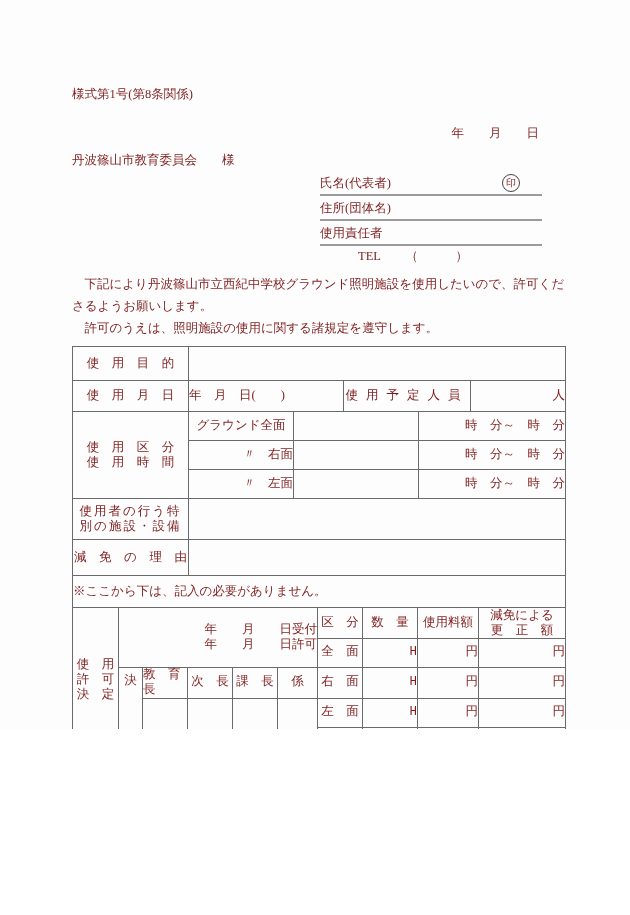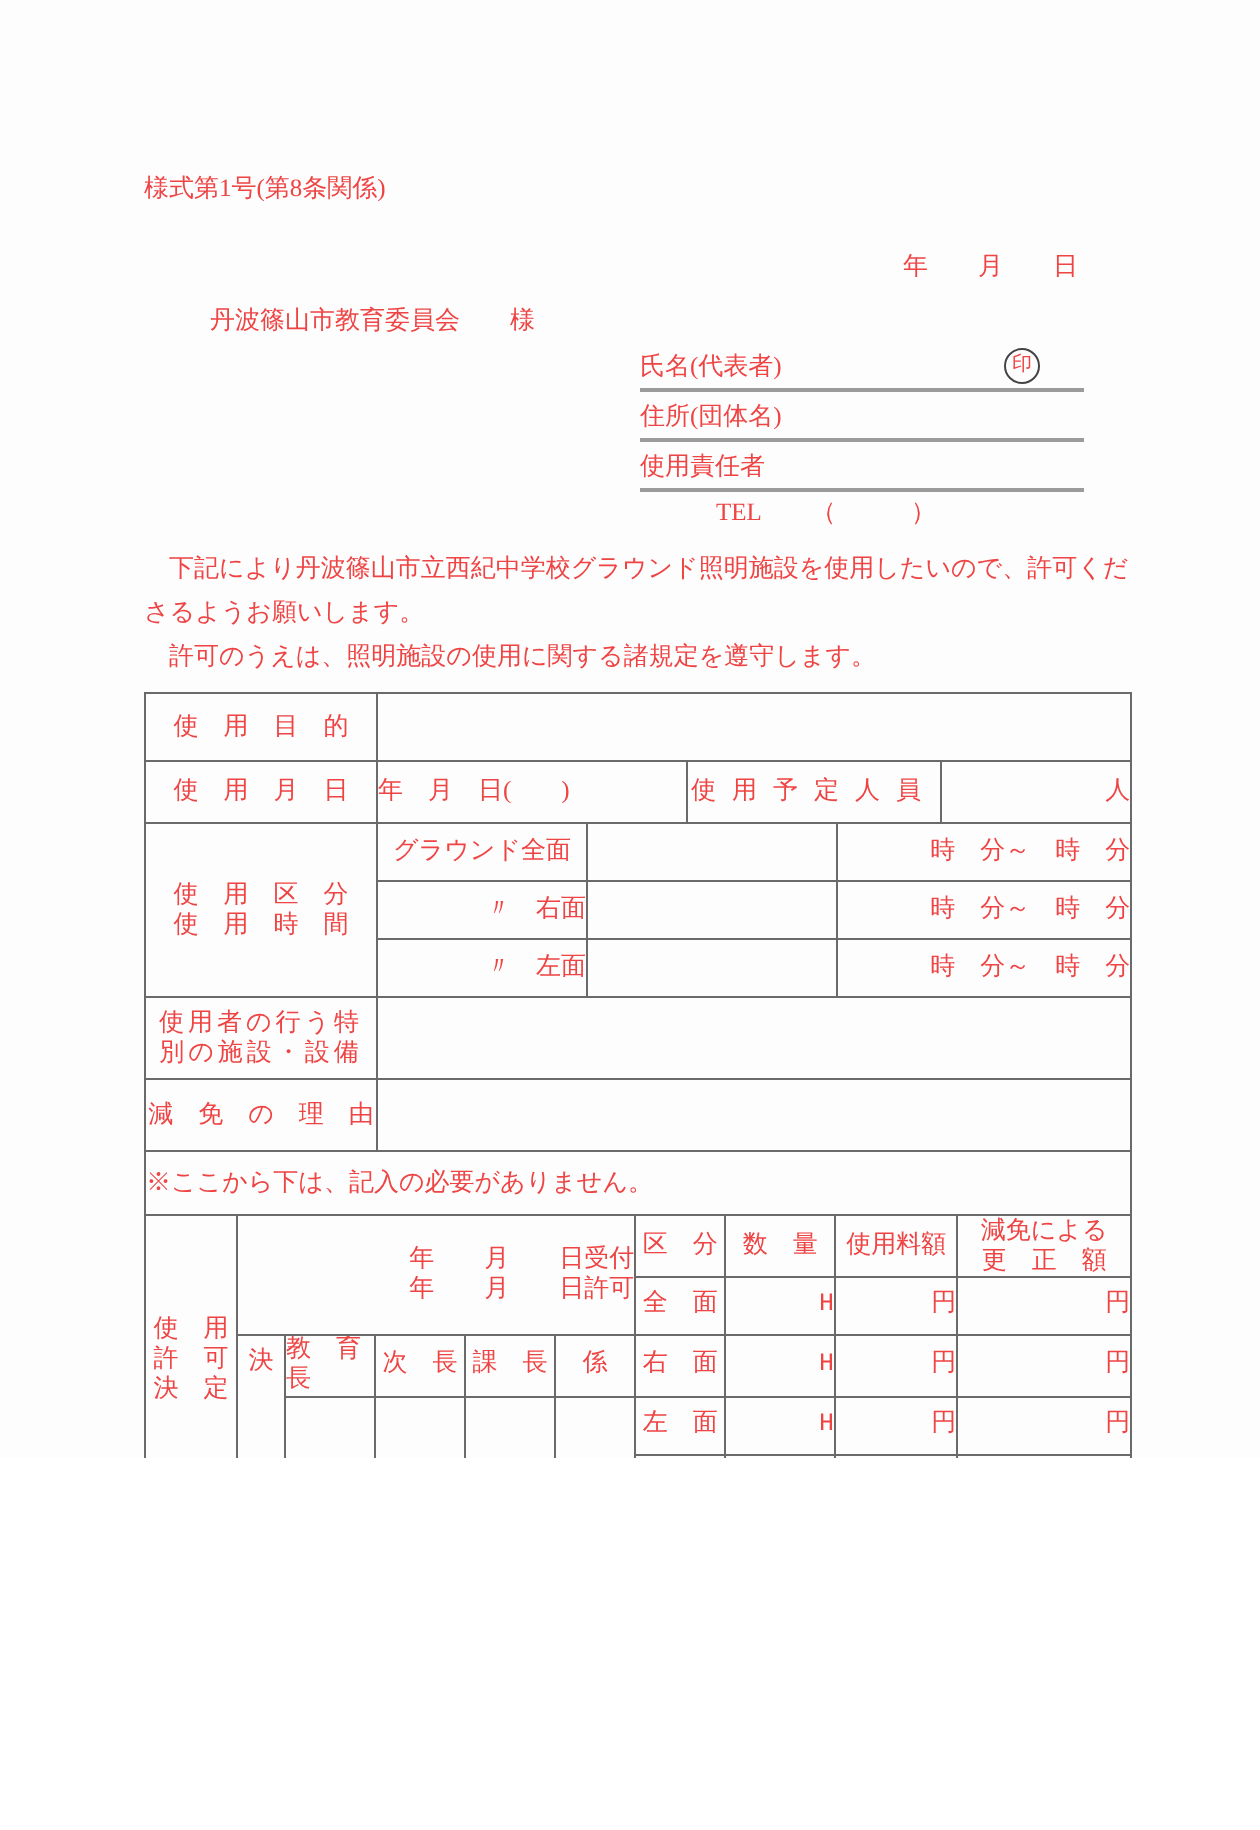--- a/index.html
+++ b/index.html
@@ -1,28 +1,28 @@
 <!DOCTYPE html>
 <html><head>
 <meta charset="utf-8">
 <style>
   html,body{margin:0;padding:0;}
   .page{
     position:relative;
     width:630px;height:729px;
     background:#fdfdfd;
     font-family:"Liberation Serif","DejaVu Serif",serif;
-    color:#ef4444;
+    color:#7f1d1d;
     overflow:hidden;
   }
   .content{width:493px;margin-left:72px;padding-top:86px;font-size:12.5px;}
   .form-number{font-size:12.5px;}
   .form-title{text-align:center;font-size:13px;margin-top:24px;letter-spacing:0.5px;}
   .date-line{text-align:right;padding-right:26px;margin-top:22px;}
-  .recipient{margin-top:10px;margin-left:33px;}
+  .recipient{margin-top:10px;}
   .applicant{margin-left:248px;width:222px;margin-top:2px;}
   .u-line{
     border-bottom:2px solid #9b9b9b;
     height:23px;display:flex;justify-content:space-between;align-items:flex-end;
   }
   .u-line .lbl{padding-bottom:2px;}
   .seal{
     display:inline-block;width:16px;height:16px;border:1px solid #444;border-radius:50%;
     font-size:10px;line-height:16px;text-align:center;margin-bottom:2px;margin-right:22px;
   }

